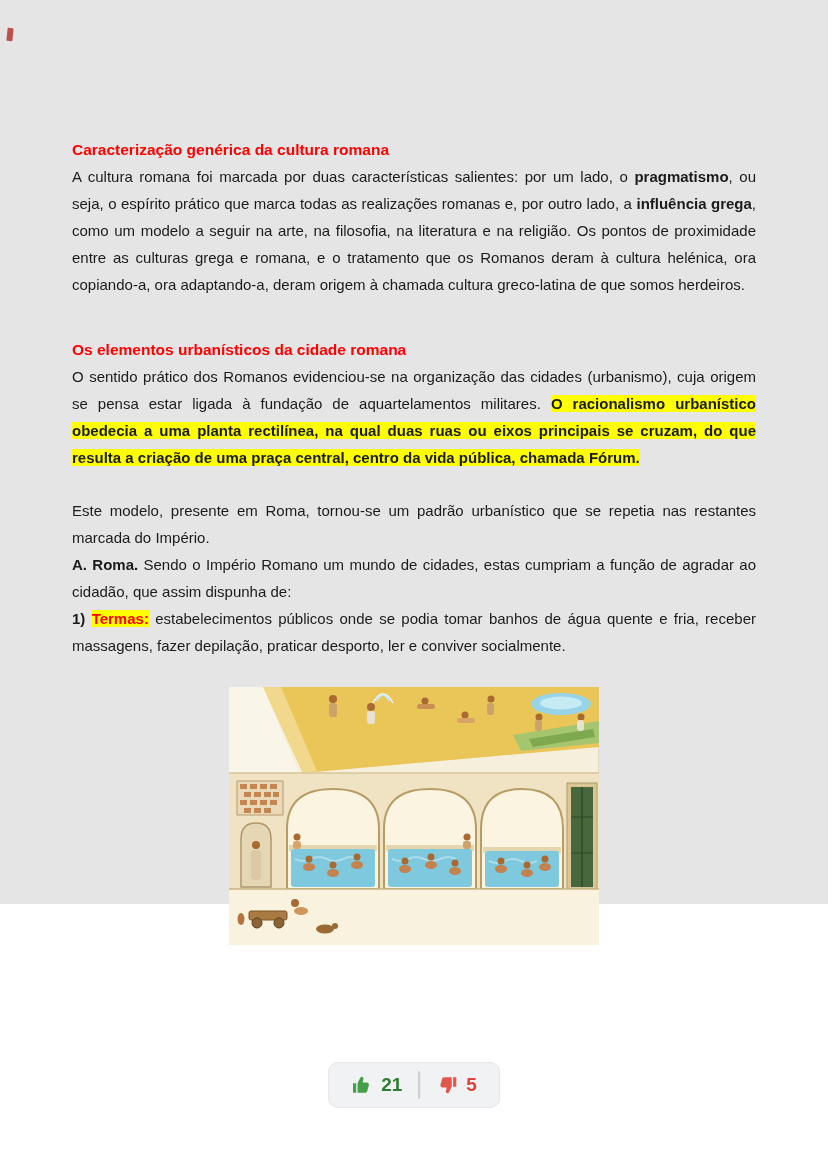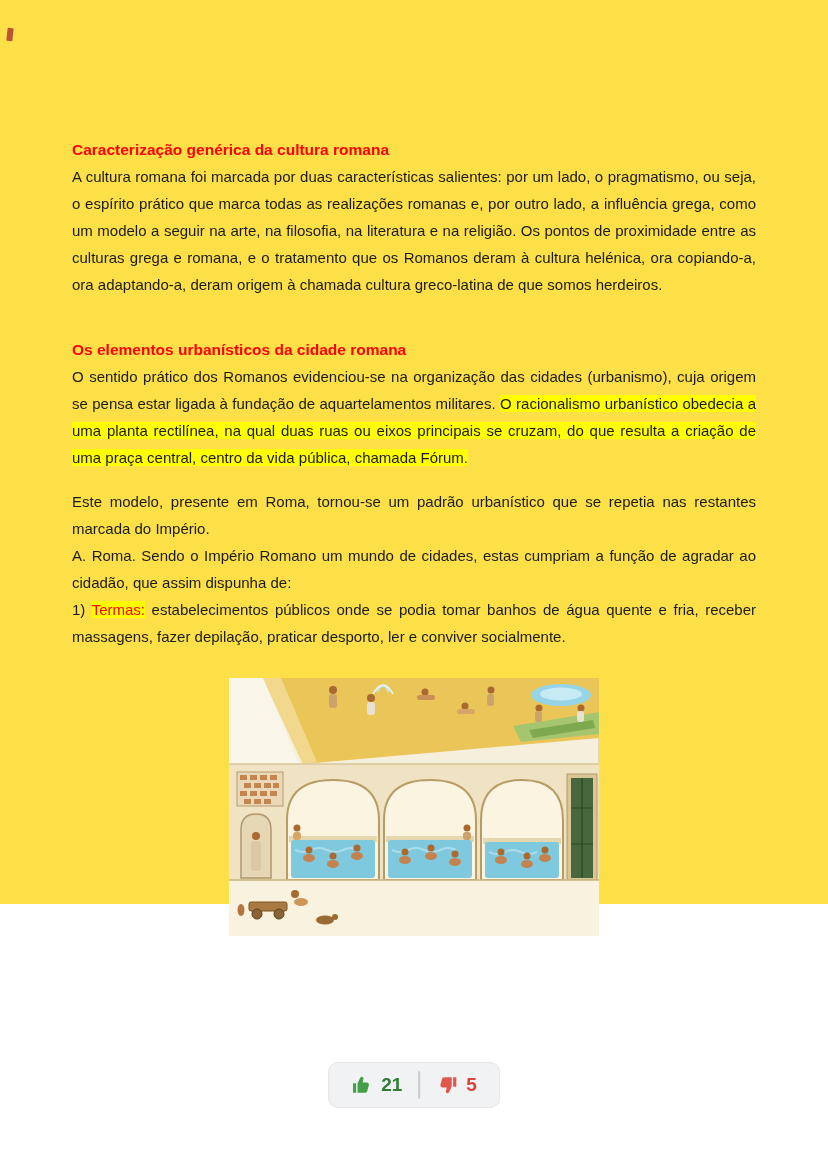--- a/index.html
+++ b/index.html
@@ -4,21 +4,21 @@
 <style>
   * { box-sizing: border-box; }
   html, body { margin: 0; padding: 0; }
   body {
     width: 828px; height: 1171px;
     background: #ffffff;
     font-family: "Liberation Sans", sans-serif;
     position: relative;
     overflow: hidden;
   }
-  .page { position: relative; width: 828px; height: 904px; background: #fde047; }
+  .page { position: relative; width: 828px; height: 904px; background: #e5e5e5; }
 
   .scan-mark {
     position: absolute; left: 7px; top: 28px;
     width: 6px; height: 13px;
     background: #b03a30; opacity: .85;
     transform: rotate(6deg);
     border-radius: 1px;
   }
 
   .content {
@@ -32,22 +32,22 @@
     color: #ff0000;
     font-size: 15.5px;
     font-weight: bold;
     margin: 0;
     text-align: left;
     line-height: 27px;
   }
   .heading.second { margin-top: 38px; }
   p.para { margin: 0; }
   p.para1 { margin-bottom: 27px; }
-  p.para2 { margin-bottom: 17px; }
-  b { font-weight: 400; }
+  p.para2 { margin-bottom: 26px; }
+  b { font-weight: 700; }
   .hl { background: #ffff00; }
   .red-term { color: #ff0000; }
 
   .figure-wrap {
     margin-top: 28px;
     text-align: center;
   }
   .figure-wrap svg { display: inline-block; }
 
   .feedback {

